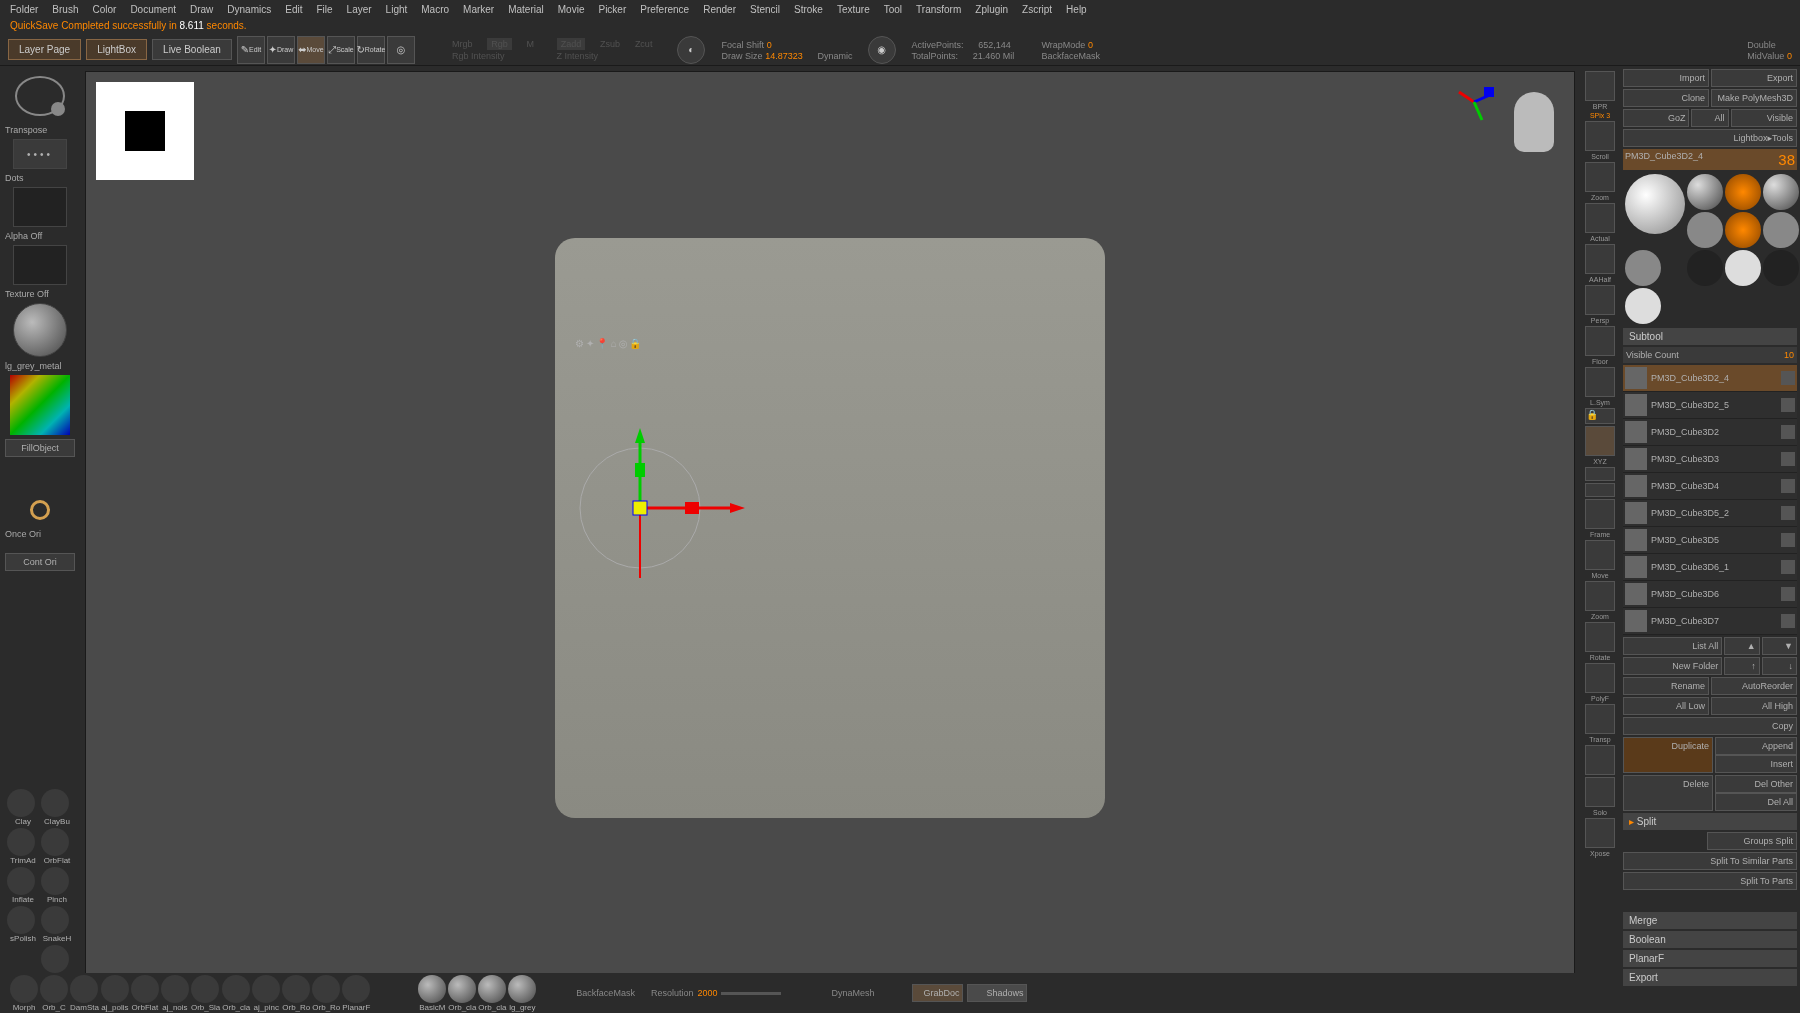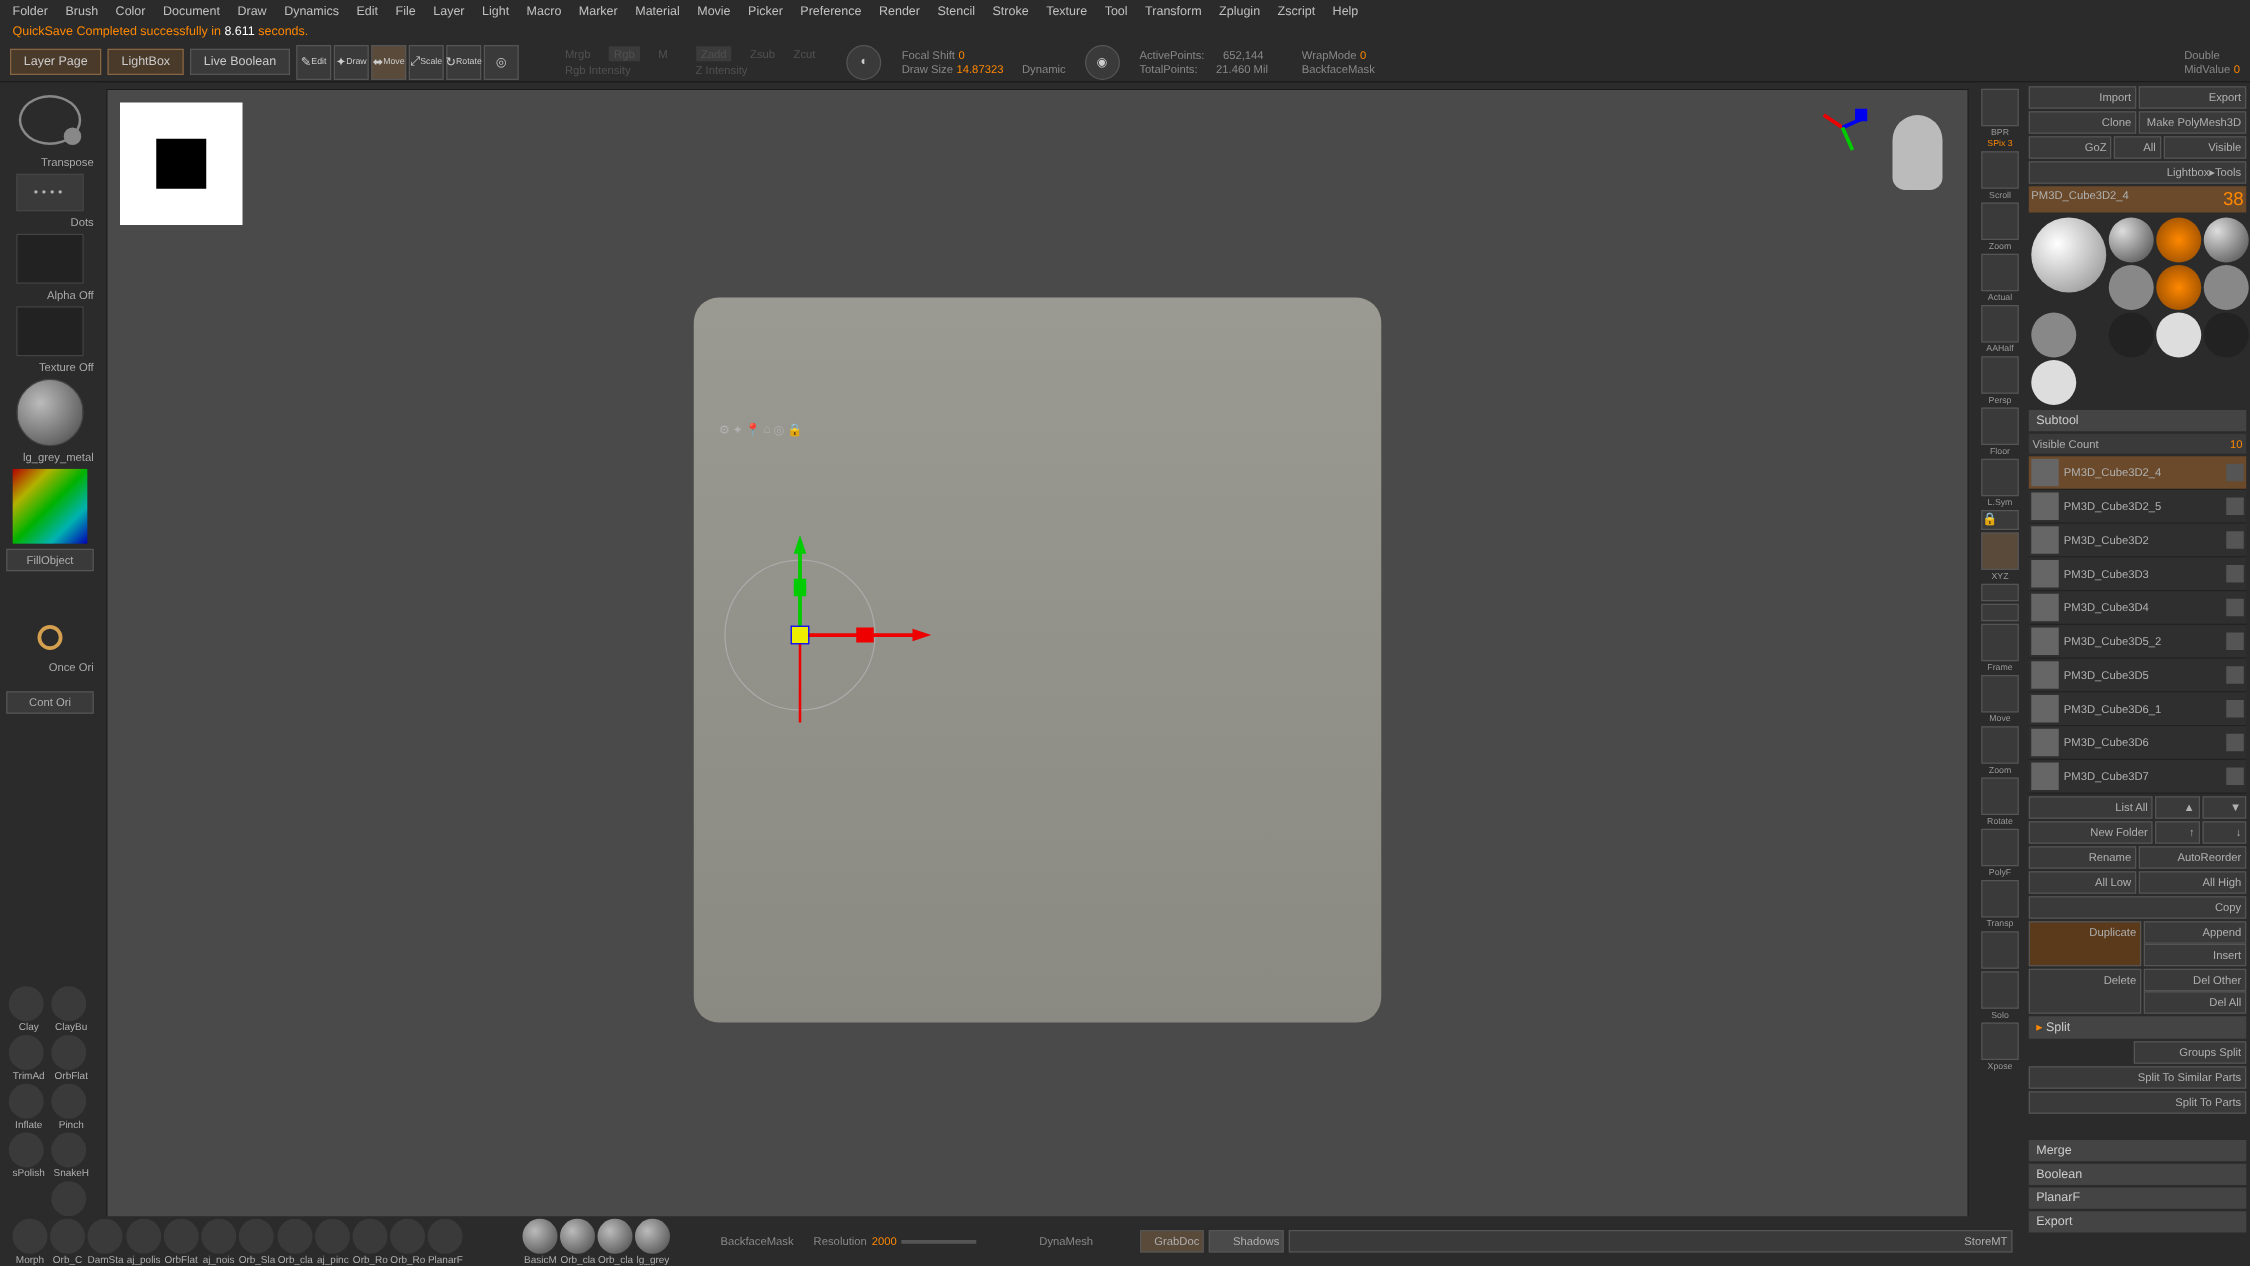--- a/index.html
+++ b/index.html
@@ -22,21 +22,21 @@
 .toolbar-label { color: #888; font-size: 9px; margin-left: 12px; }
 .toolbar-val { color: #ff8800; font-size: 9px; }
 .toolbar-slider { width: 60px; height: 3px; background: #555; position: relative; }
 
 
 .main { display: flex; height: calc(100% - 90px); }
 
 
 .left-panel { width: 80px; background: #2b2b2b; padding: 5px; display: flex; flex-direction: column; gap: 4px; }
 .left-block { background: #3a3a3a; border: 1px solid #444; width: 54px; height: 54px; margin: 0 auto; display: flex; align-items: center; justify-content: center; }
-.left-label { text-align: right; font-size: 9px; color: #aaa; }
+.left-label { text-align: left; font-size: 9px; color: #aaa; }
 .left-wide { background: #3a3a3a; border: 1px solid #555; padding: 3px; text-align: center; font-size: 9px; }
 .color-picker { width: 60px; height: 60px; margin: 0 auto; position: relative; }
 .brush-grid { display: grid; grid-template-columns: 1fr 1fr; gap: 2px; padding: 2px; }
 .brush-item { width: 28px; height: 28px; background: #3a3a3a; border-radius: 14px; }
 .brush-lbl { font-size: 8px; text-align: center; }
 
 
 .canvas-area { flex: 1; background: #4a4a4a; position: relative; border: 1px solid #1a1a1a; margin: 5px; display: flex; align-items: center; justify-content: center; }
 .thumb { position: absolute; top: 10px; left: 10px; width: 98px; height: 98px; background: #fff; display: flex; align-items: center; justify-content: center; }
 .thumb-inner { width: 40px; height: 40px; background: #000; }
@@ -545,14 +545,13 @@
   <div style="width:20px"></div>
   <span class="toolbar-label">BackfaceMask</span>
   <span class="toolbar-label">Resolution</span>
   <span class="toolbar-val">2000</span>
   <div class="toolbar-slider"></div>
   <div style="width:30px"></div>
   <span class="toolbar-label">DynaMesh</span>
   <div style="width:30px"></div>
   <div class="rp-btn" style="flex:none;width:51px;background:#5a4a3a">GrabDoc</div>
   <div class="rp-btn" style="flex:none;width:60px;background:#4a4a4a">Shadows</div>
-  <div style="margin-left:auto" class="rp-btn">StoreMT</div>
 </div>
 
 </body></html>

